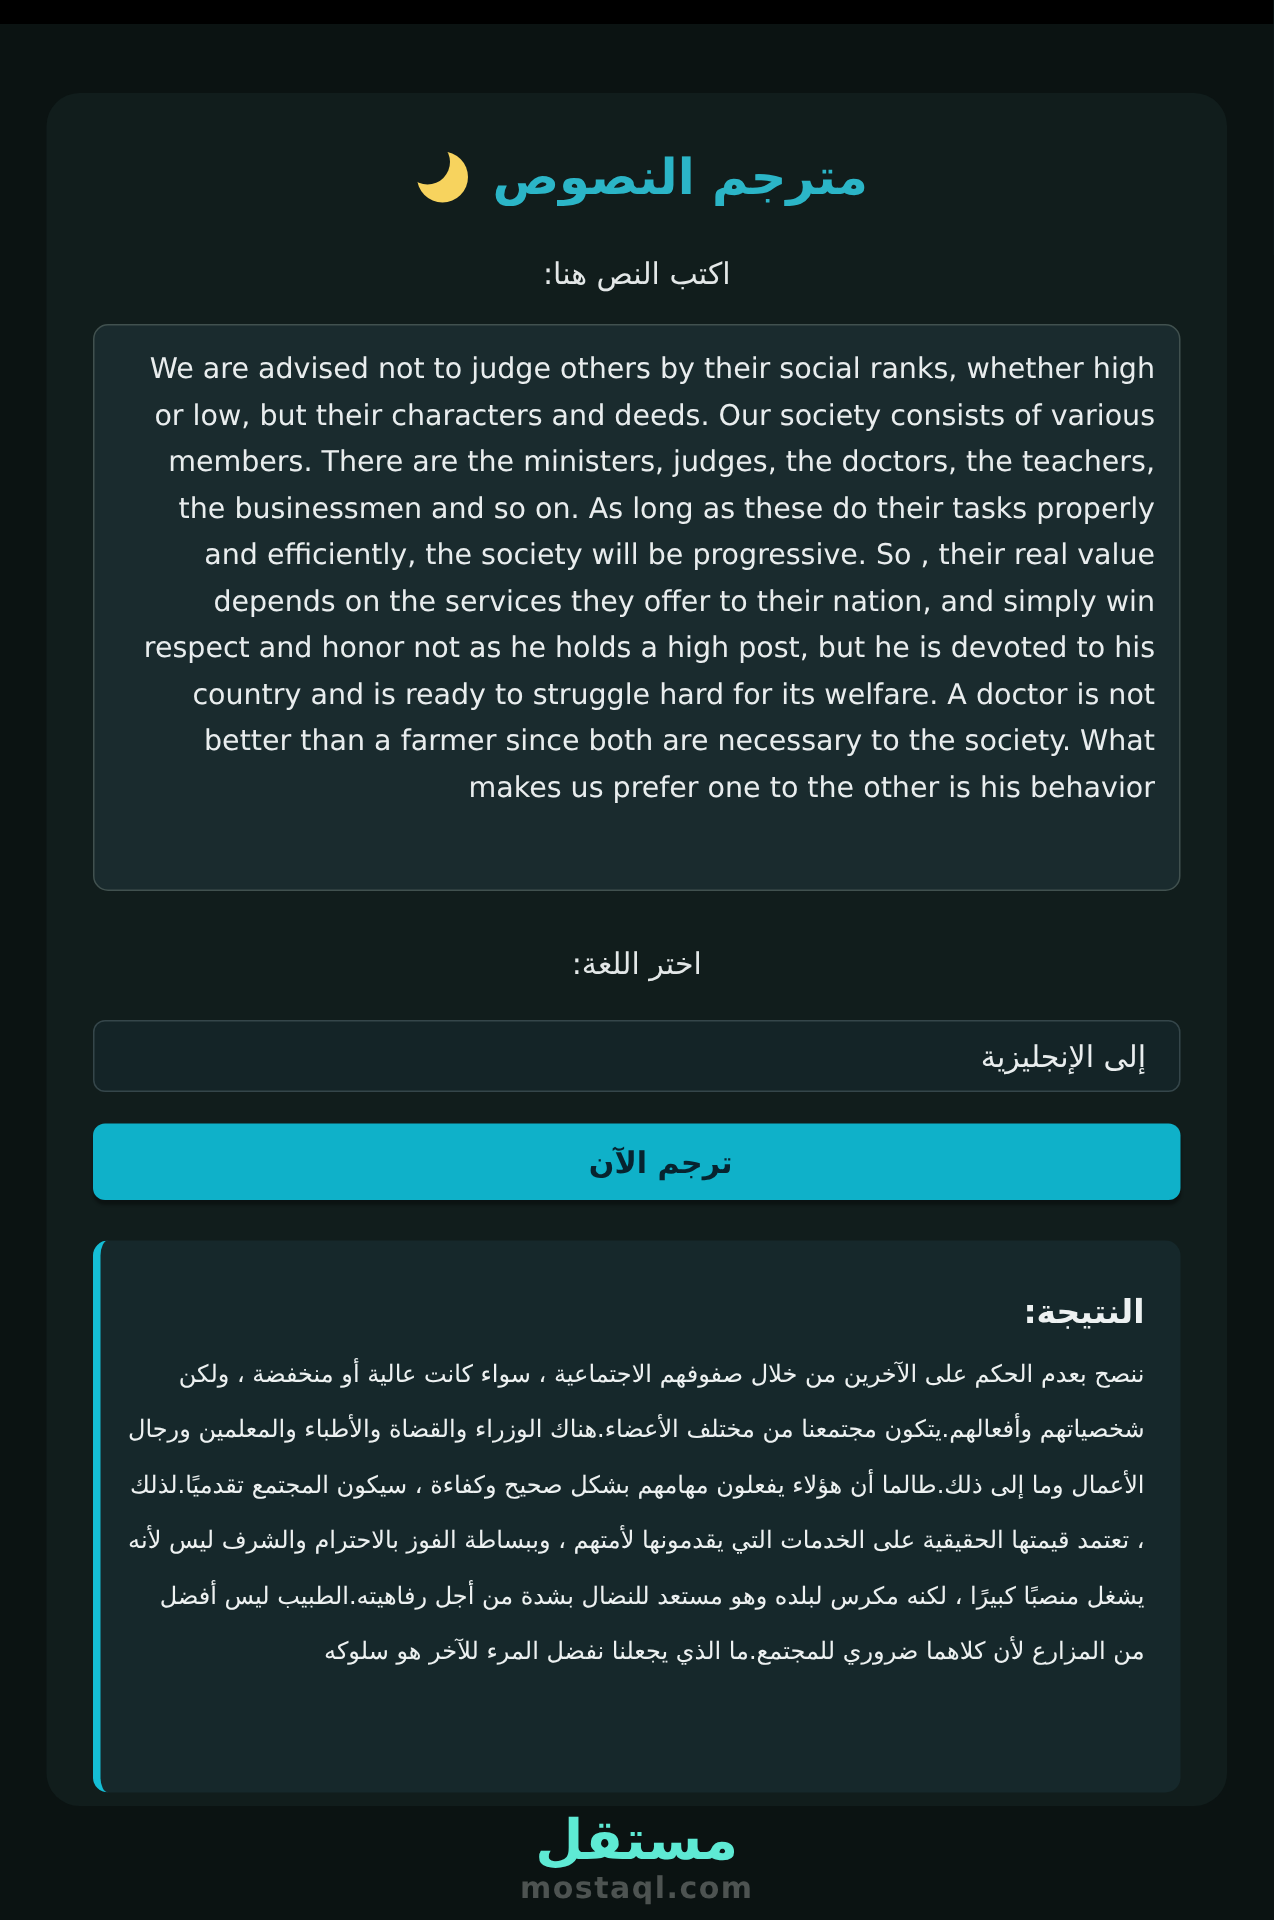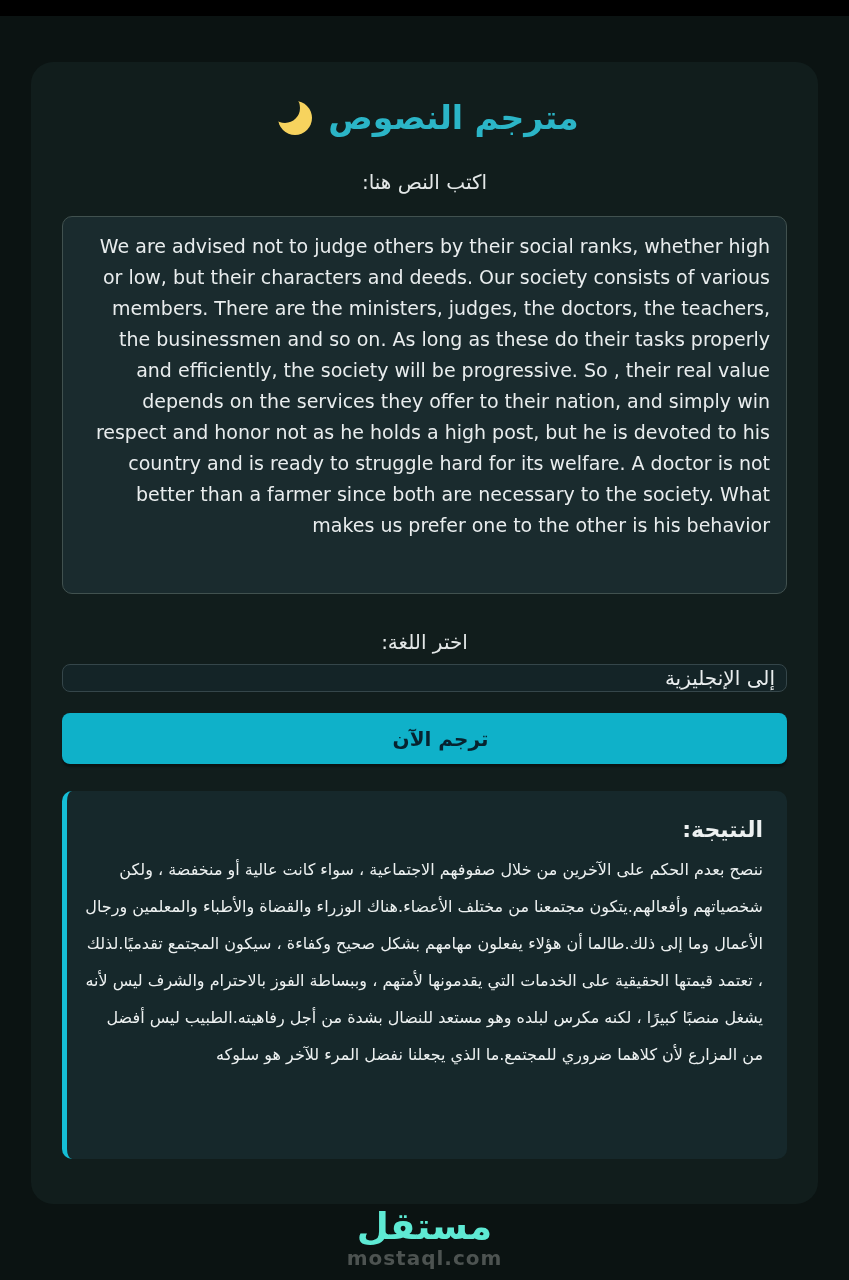--- a/index.html
+++ b/index.html
@@ -43,25 +43,25 @@
     background: #1a2b2e;
     border: 1px solid #41514f; border-radius: 10px;
     padding: 14px 16px;
     color: #e9edee; font-size: 19px; line-height: 31px;
     font-family: "DejaVu Sans", sans-serif;
     resize: none; outline: none;
     direction: rtl; text-align: right;
   }
 
   .select {
-    box-sizing: border-box; height: 28px; margin-top: 8px;
+    box-sizing: border-box; height: 48px; margin-top: 24px;
     background: #142427;
     border: 1px solid #35464a; border-radius: 8px;
     display: flex; align-items: center;
-    padding: 0 11px;
+    padding: 0 22px;
     color: #e9edee; font-size: 20px;
     cursor: pointer;
   }
 
   .translate-btn {
     box-sizing: border-box; display: block;
     width: 100%; height: 51px; margin-top: 21px;
     background: #0fb1c9;
     border: none; border-radius: 8px;
     color: #07232f; font-weight: bold; font-size: 20px;
@@ -70,21 +70,21 @@
     box-shadow: 0 3px 2px rgba(0,0,0,.35);
     padding-left: 38px;
   }
 
   .result {
     box-sizing: border-box;
     margin-top: 27px; min-height: 368px;
     background: #16282b;
     border-left: 5px solid #15bed6;
     border-radius: 10px;
-    padding: 18px 24px 20px 18px;
+    padding: 28px 24px 20px 18px;
     color: #edf1f1;
   }
   .result-heading { font-size: 22px; font-weight: bold; line-height: 42px; text-align: right; }
   .result-text { font-size: 16px; line-height: 37px; text-align: right; }
 
   .watermark { margin-top: 2px; text-align: center; direction: rtl; }
   .wm-logo { font-size: 37px; font-weight: bold; line-height: 42px; color: #5eead4; }
   .wm-site { font-size: 20px; font-weight: bold; letter-spacing: 1px; color: #4d5351; line-height: 20px; }
 </style>
 </head>

